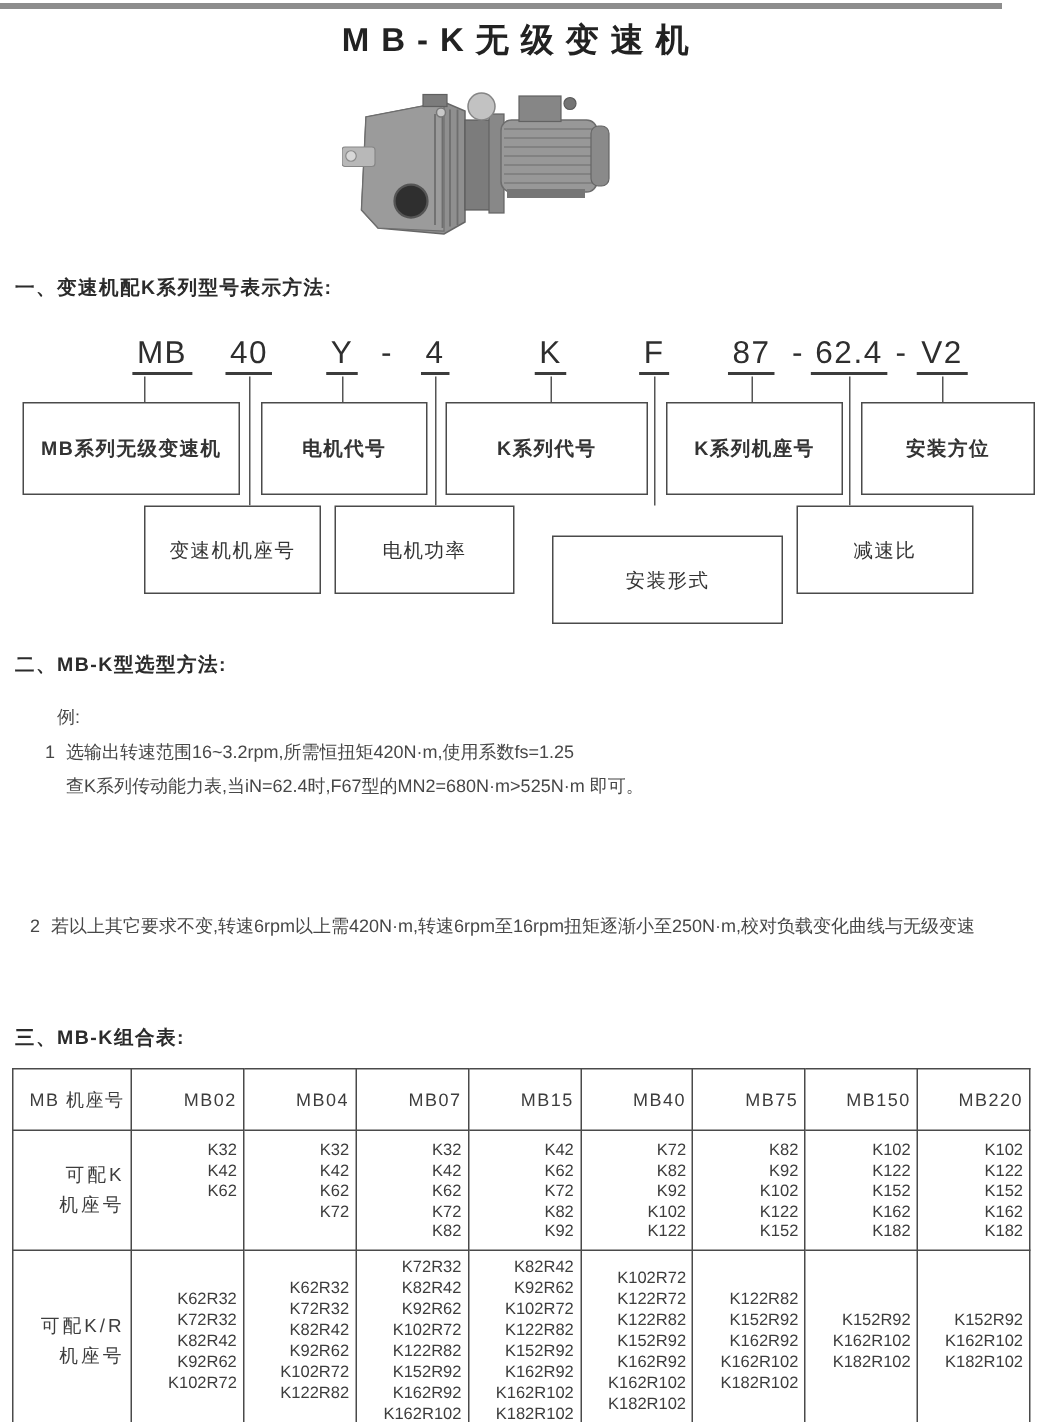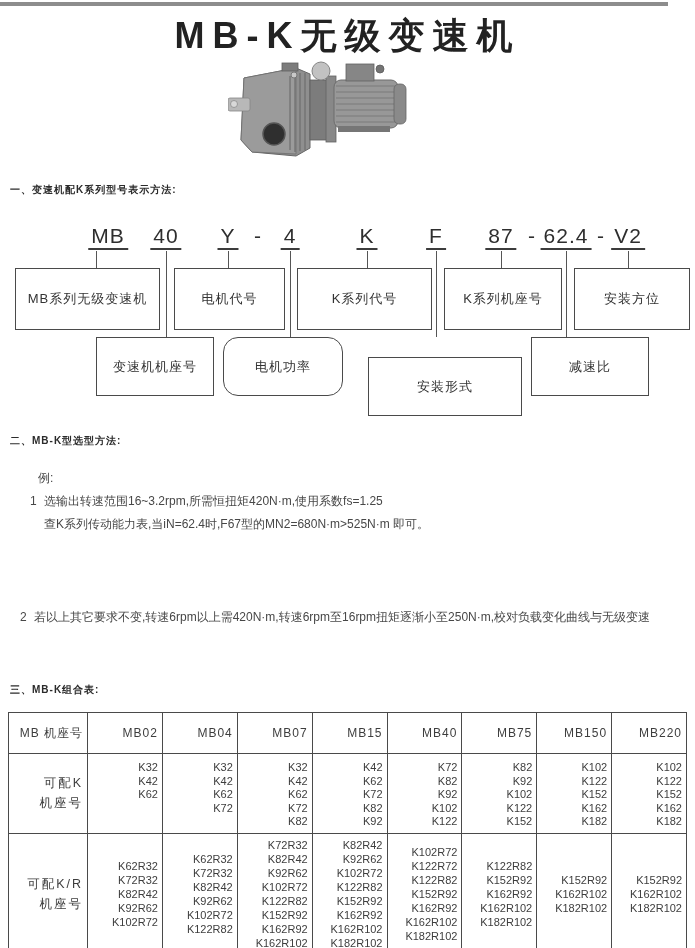--- a/index.html
+++ b/index.html
@@ -7,44 +7,44 @@
     width:695px;height:948px;background:#ffffff;
     font-family:"Liberation Sans","DejaVu Sans",sans-serif;
     color:#3a3a3a;position:relative;overflow:hidden;
   }
   .abs{position:absolute;}
   
   .top-rule{left:0;top:2px;width:668px;height:4px;background:#8d8d8d;}
   
   .doc-title{
     left:0;right:0;top:12px;text-align:center;
-    font-size:36px;font-weight:bold;letter-spacing:8px;color:#222;
+    font-size:22px;font-weight:bold;letter-spacing:8px;color:#222;
   }
   
   .sec-head{
-    left:10px;font-size:10px;font-weight:bold;color:#2b2b2b;letter-spacing:1px;
+    left:10px;font-size:13px;font-weight:bold;color:#2b2b2b;letter-spacing:1px;
   }
   
   .tok{
     position:absolute;top:224px;transform:translateX(-50%);
     font-size:21px;color:#2e2e2e;letter-spacing:1px;line-height:24px;
     padding:0 3px;white-space:nowrap;
   }
   .tok.u{border-bottom:2px solid #3c3c3c;}
   
   .vline{position:absolute;width:1px;background:#555;top:251px;}
   .vline.short{height:17px;}
   .vline.long{height:86px;}
   
   .bx{
     position:absolute;border:1px solid #4a4a4a;background:#fff;
     display:flex;align-items:center;justify-content:center;
     font-size:13px;color:#333;letter-spacing:1px;white-space:nowrap;
   }
-  .bx.row1{top:268px;height:60px;}
+  .bx.row1{top:268px;height:60px;font-weight:bold;}
   .bx.row2{top:337px;height:57px;}
   
   .body-line{font-size:12px;color:#474747;line-height:23px;white-space:nowrap;}
   .example-label{left:38px;top:470px;font-size:12px;color:#474747;}
   .item{position:absolute;display:flex;}
   .item .num{width:14px;font-size:12px;color:#474747;line-height:23px;flex:0 0 14px;}
   .item .lines{flex:1;}
   
   table.combo{
     position:absolute;left:8px;top:712px;width:679px;
@@ -137,21 +137,21 @@
 <div class="vline long" style="left:436px;"></div>
 <div class="vline long" style="left:566px;"></div>
 
 <div class="bx row1" style="left:15px;width:143px;">MB系列无级变速机</div>
 <div class="bx row1" style="left:174px;width:109px;">电机代号</div>
 <div class="bx row1" style="left:297px;width:133px;">K系列代号</div>
 <div class="bx row1" style="left:444px;width:116px;">K系列机座号</div>
 <div class="bx row1" style="left:574px;width:114px;">安装方位</div>
 
 <div class="bx row2" style="left:96px;width:116px;">变速机机座号</div>
-<div class="bx row2" style="left:223px;width:118px;border-radius:15px;">电机功率</div>
+<div class="bx row2" style="left:223px;width:118px;">电机功率</div>
 <div class="bx row2" style="left:368px;width:152px;margin-top:20px;">安装形式</div>
 <div class="bx row2" style="left:531px;width:116px;">减速比</div>
 
 <div class="abs sec-head" style="top:434px;">二、MB-K型选型方法:</div>
 <div class="abs example-label">例:</div>
 
 <div class="item" style="left:30px;top:490px;">
   <div class="num">1</div>
   <div class="lines">
     <div class="body-line">选输出转速范围16~3.2rpm,所需恒扭矩420N·m,使用系数fs=1.25</div>

